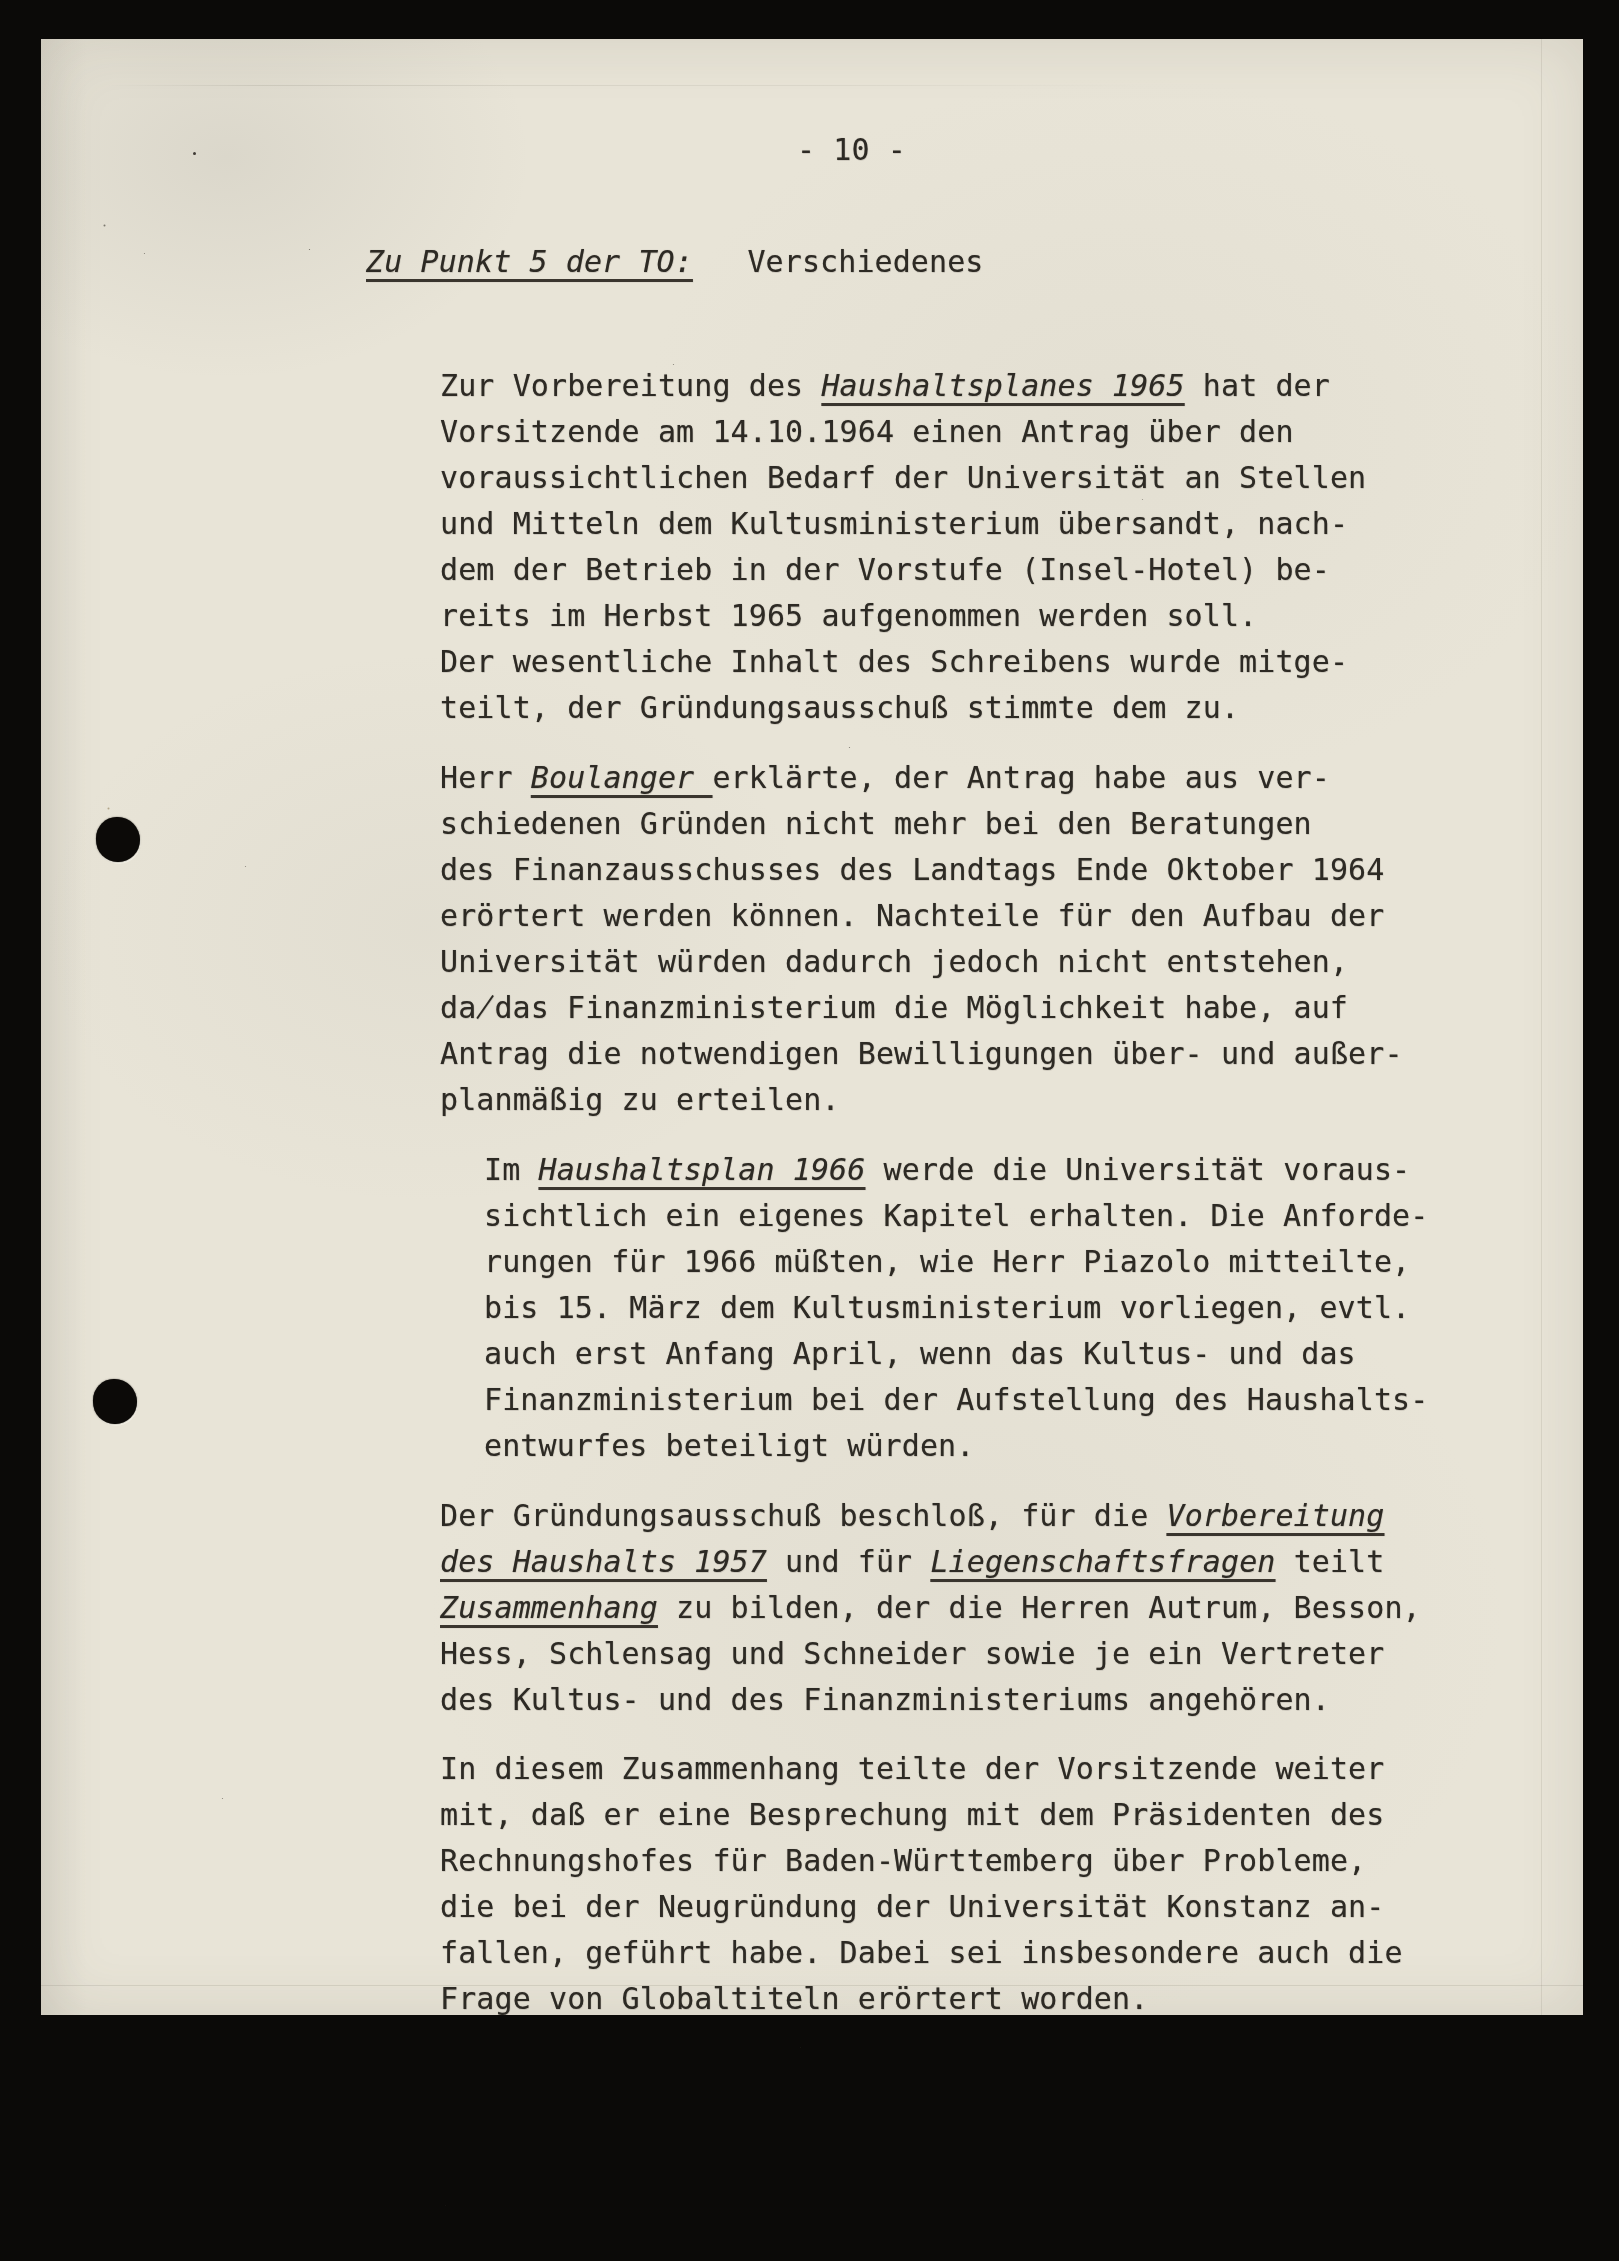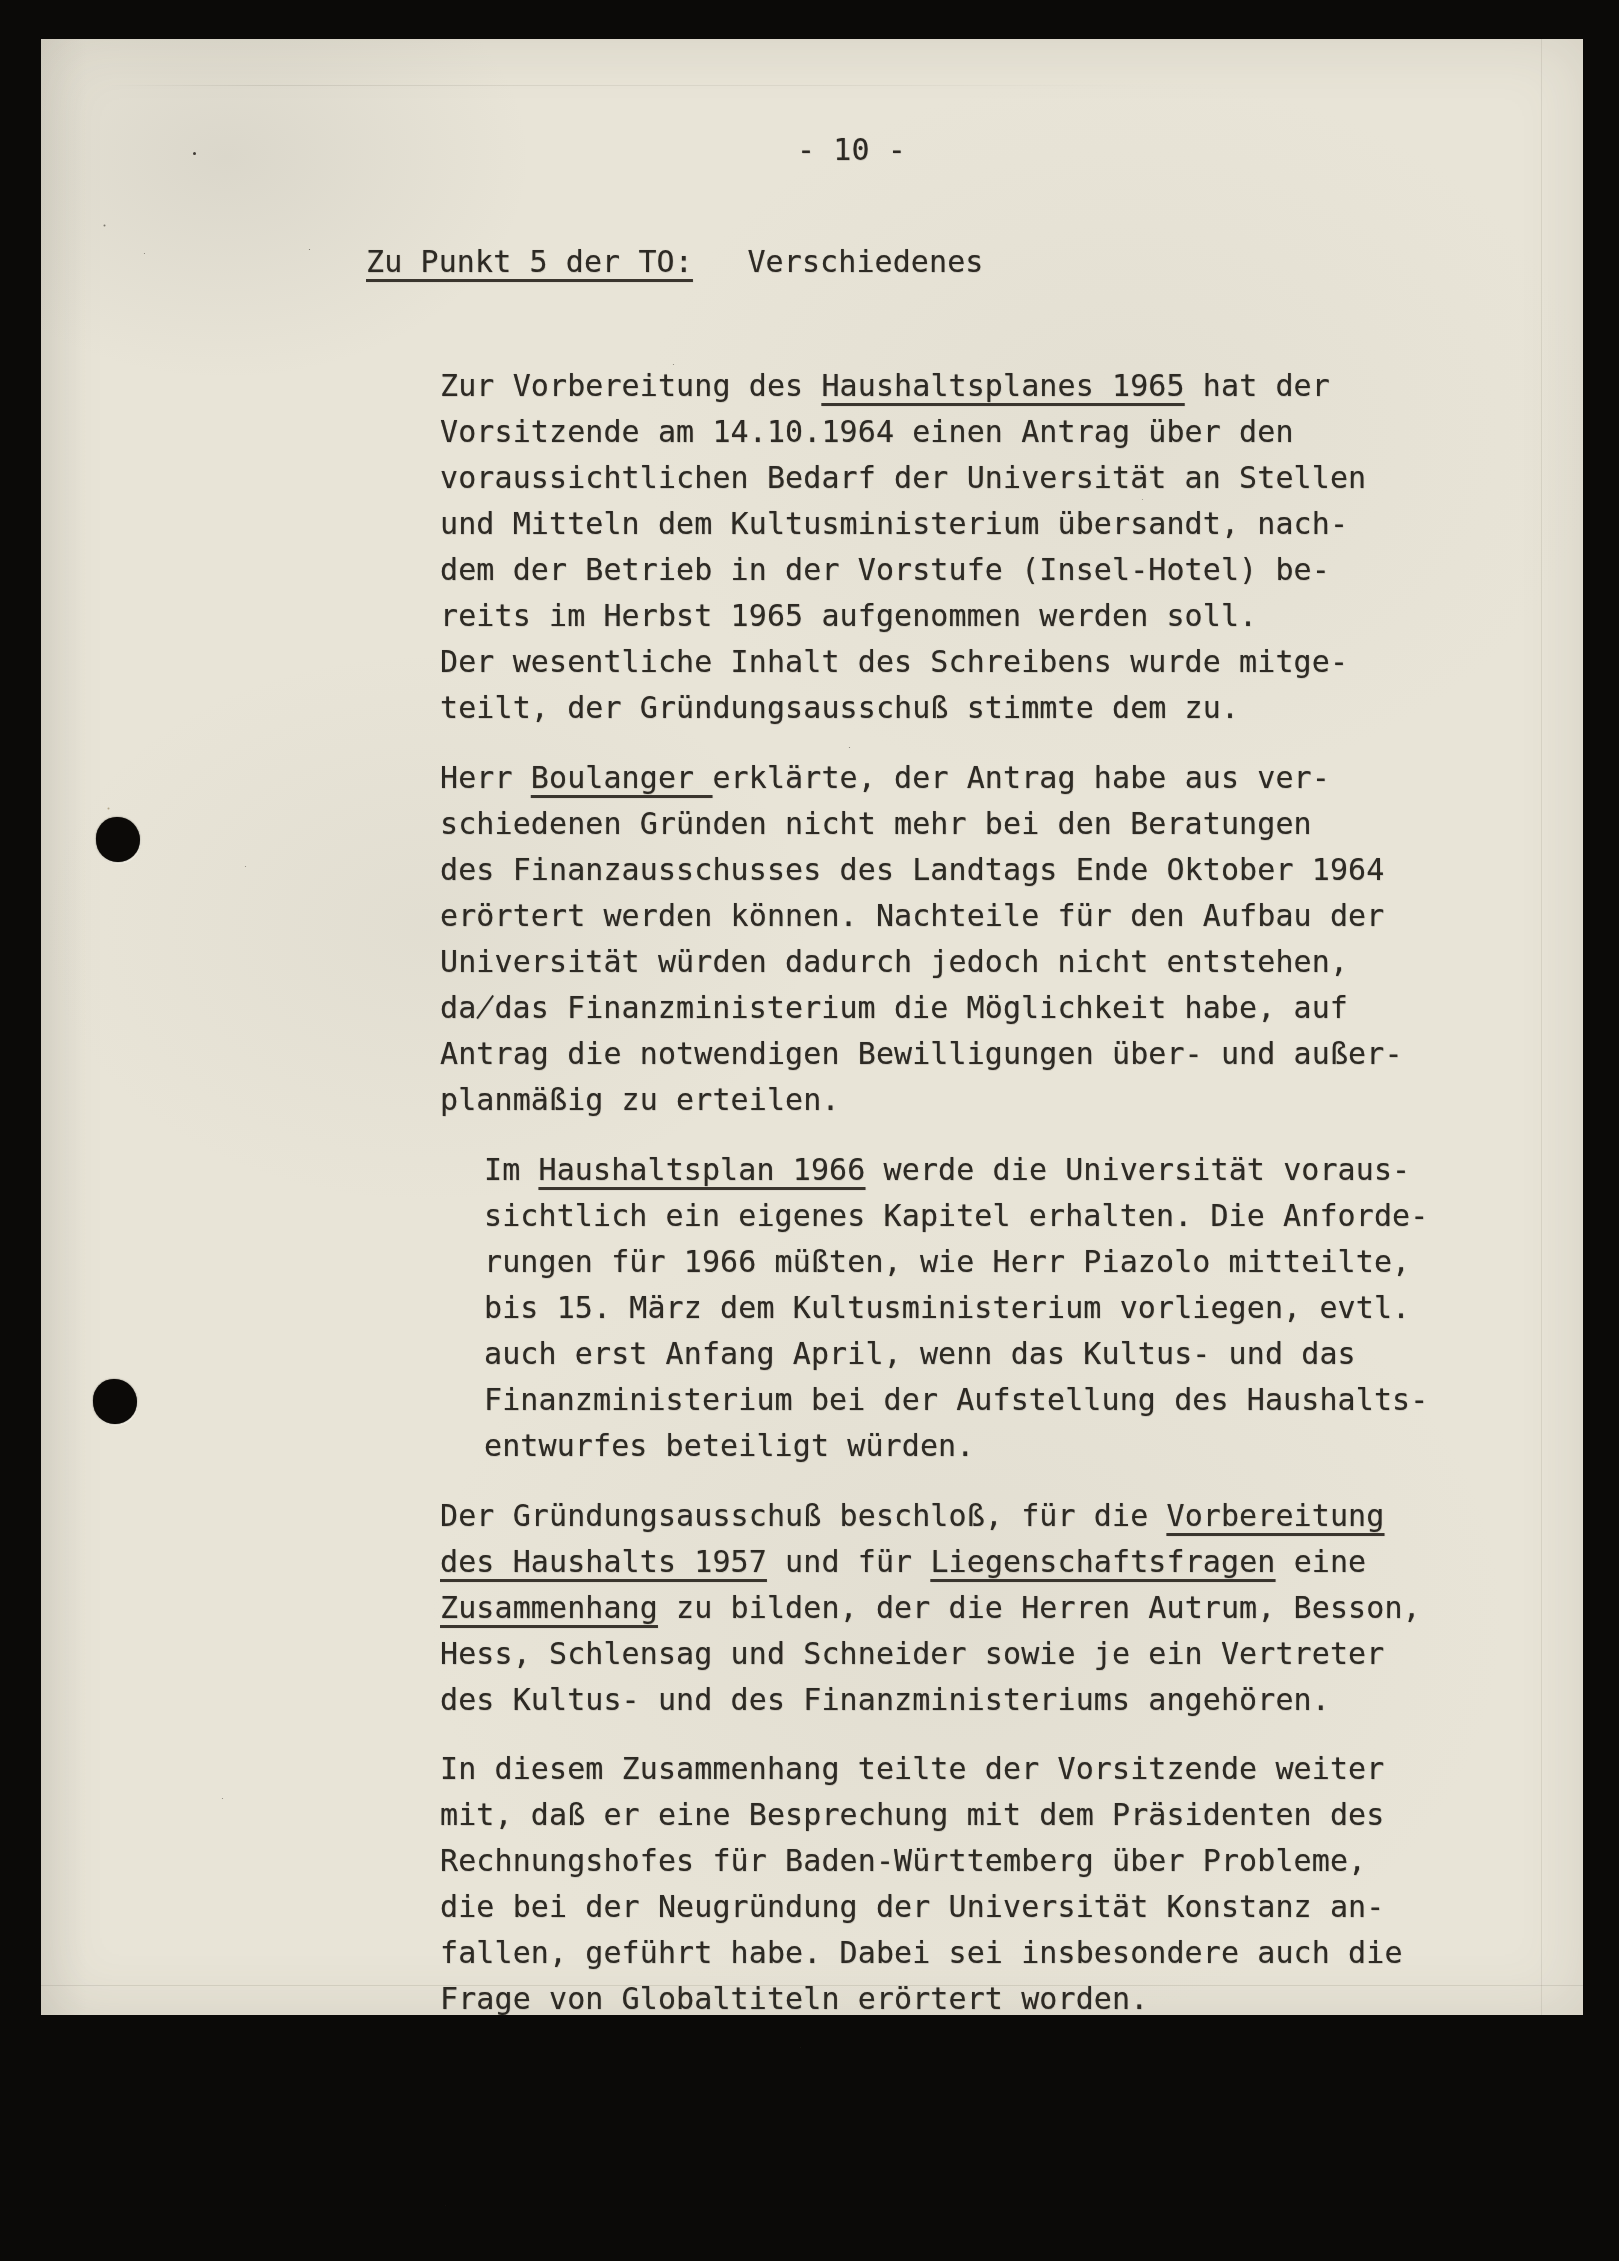--- a/index.html
+++ b/index.html
@@ -71,20 +71,21 @@
     letter-spacing:0.1px;
     color:#2d2a24;
     white-space:pre-wrap;
     text-shadow: 0 0 0.9px rgba(45,41,35,0.40), 0.5px 0.5px 0 rgba(45,41,35,0.10);
   }
   .u {
     text-decoration:underline;
     text-decoration-thickness:3.2px;
     text-underline-offset:7px;
     text-decoration-color:rgba(42,38,32,0.85);
+    font-style:italic;
   }
   .pageno  { left:756px; top:88px; }
   .heading { left:325px;  top:200px; }
   .item    { left:325px;  top:262px; }
   .p1 { left:399px; top:324px;  }
   .p2 { left:399px; top:716px; }
   .p3 { left:399px; top:1108px;margin-left:44px; }
   .p4 { left:399px; top:1454px; }
   .p5 { left:399px; top:1707px; }
 </style>
@@ -127,21 +128,21 @@
 
     <div class="txt p3"><span>Im </span><span class="u">Haushaltsplan 1966</span><span> werde die Universität voraus-
 sichtlich ein eigenes Kapitel erhalten. Die Anforde-
 rungen für 1966 müßten, wie Herr Piazolo mitteilte,
 bis 15. März dem Kultusministerium vorliegen, evtl.
 auch erst Anfang April, wenn das Kultus- und das
 Finanzministerium bei der Aufstellung des Haushalts-
 entwurfes beteiligt würden.</span></div>
 
     <div class="txt p4"><span>Der Gründungsausschuß beschloß, für die </span><span class="u">Vorbereitung</span><span>
-</span><span class="u">des Haushalts 1957</span><span> und für </span><span class="u">Liegenschaftsfragen</span><span> eine
+</span><span class="u">des Haushalts 1957</span><span> und für </span><span class="u">Liegenschaftsfragen</span><span> teilt
 </span><span class="u">Zusammenhang</span><span> zu bilden, der die Herren Autrum, Besson,
 Hess, Schlensag und Schneider sowie je ein Vertreter
 des Kultus- und des Finanzministeriums angehören.</span></div>
 
     <div class="txt p5"><span>In diesem Zusammenhang teilte der Vorsitzende weiter
 mit, daß er eine Besprechung mit dem Präsidenten des
 Rechnungshofes für Baden-Württemberg über Probleme,
 die bei der Neugründung der Universität Konstanz an-
 fallen, geführt habe. Dabei sei insbesondere auch die
 Frage von Globaltiteln erörtert worden.</span></div>

